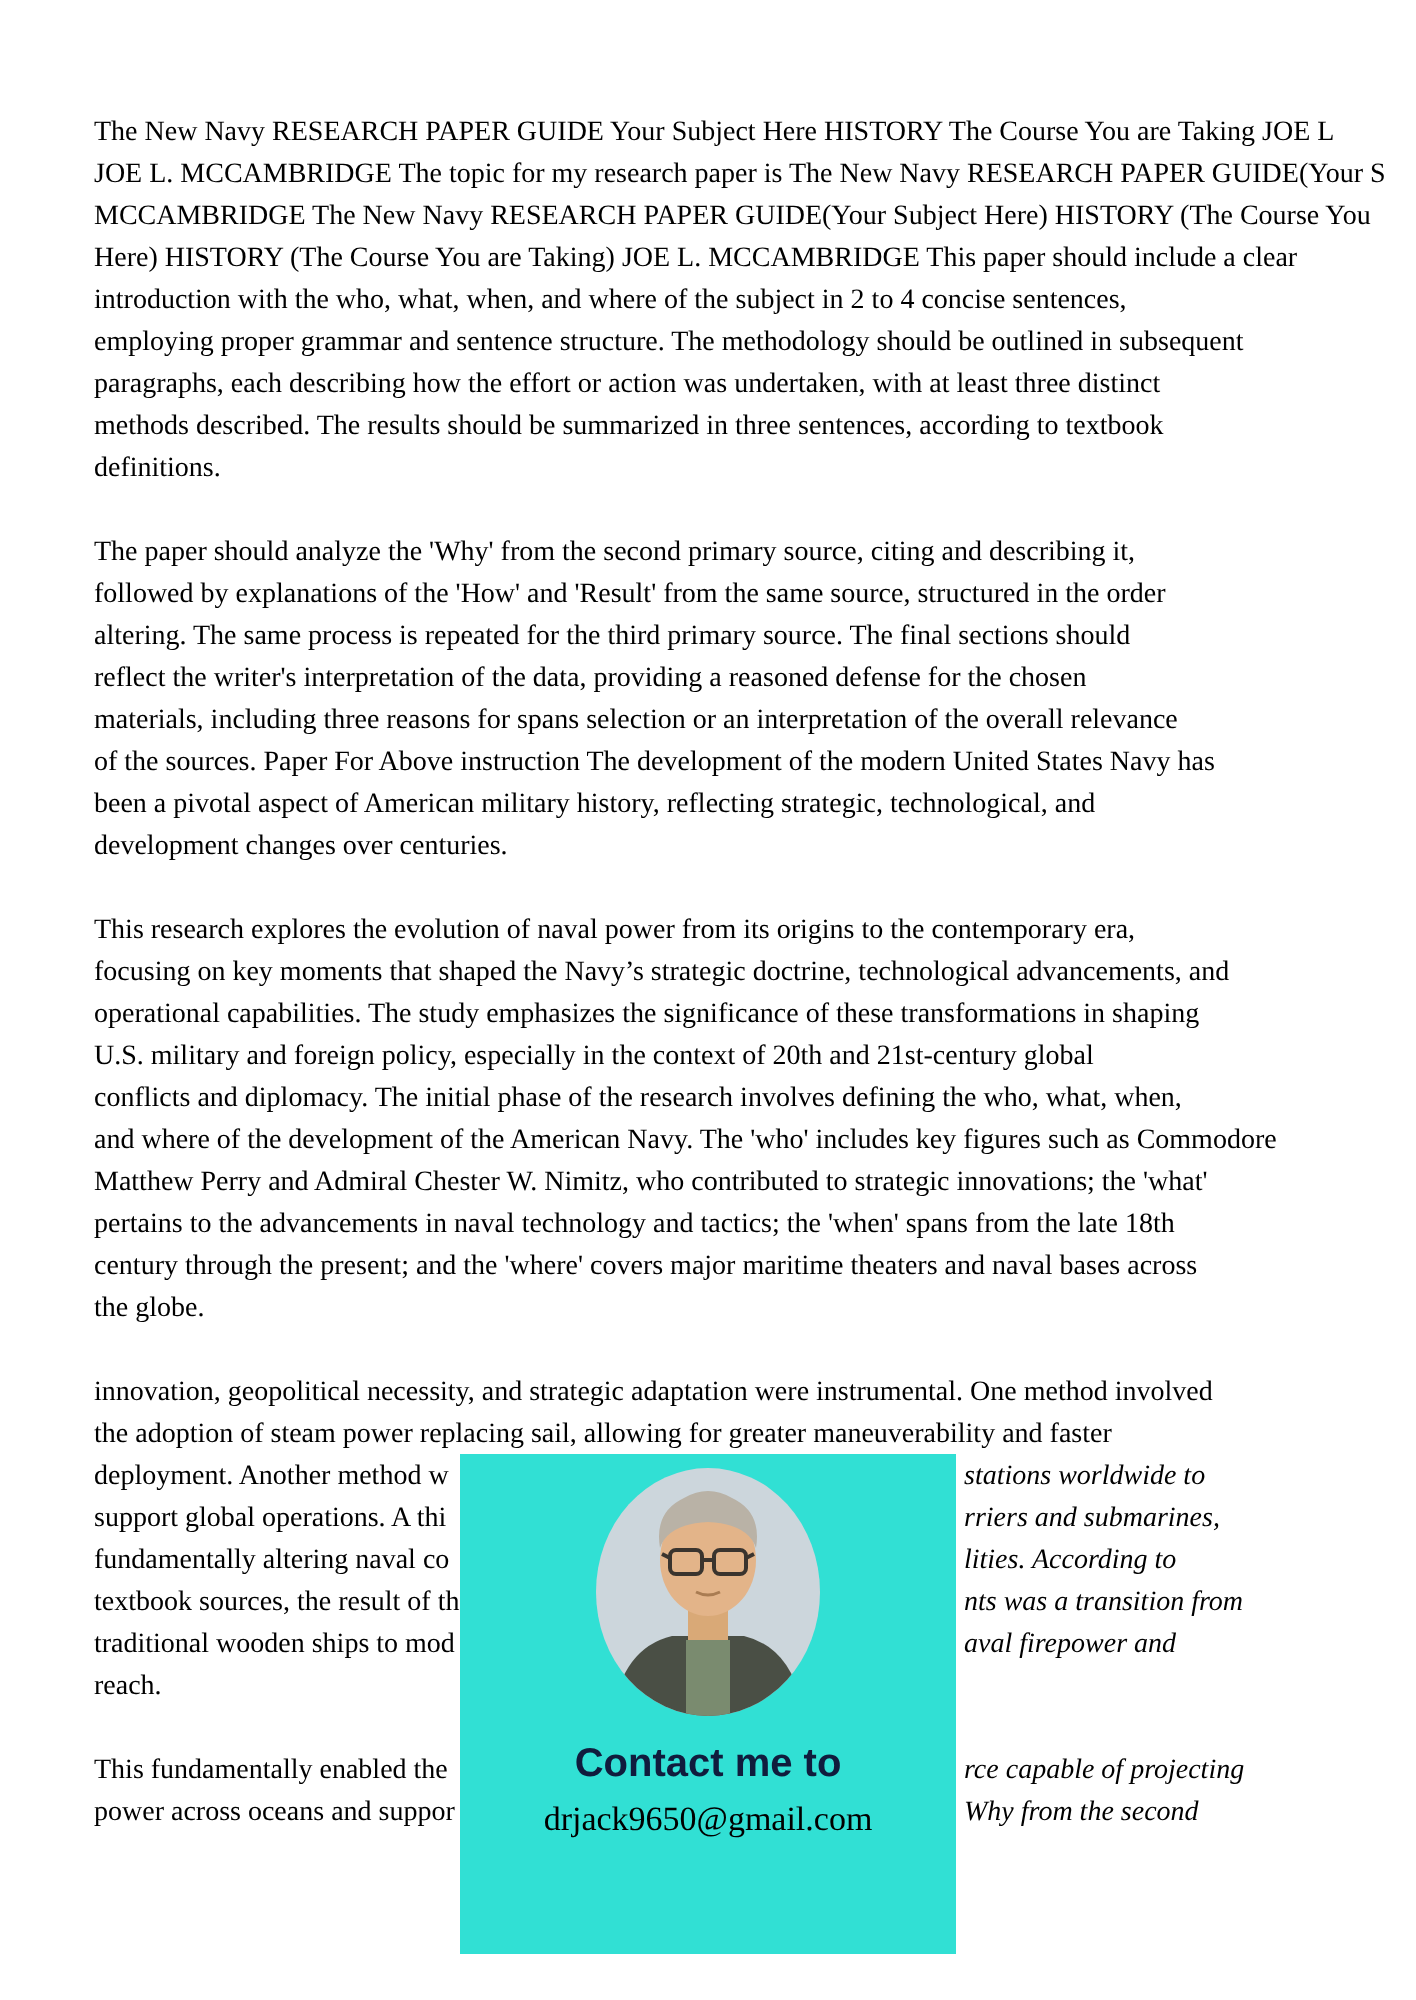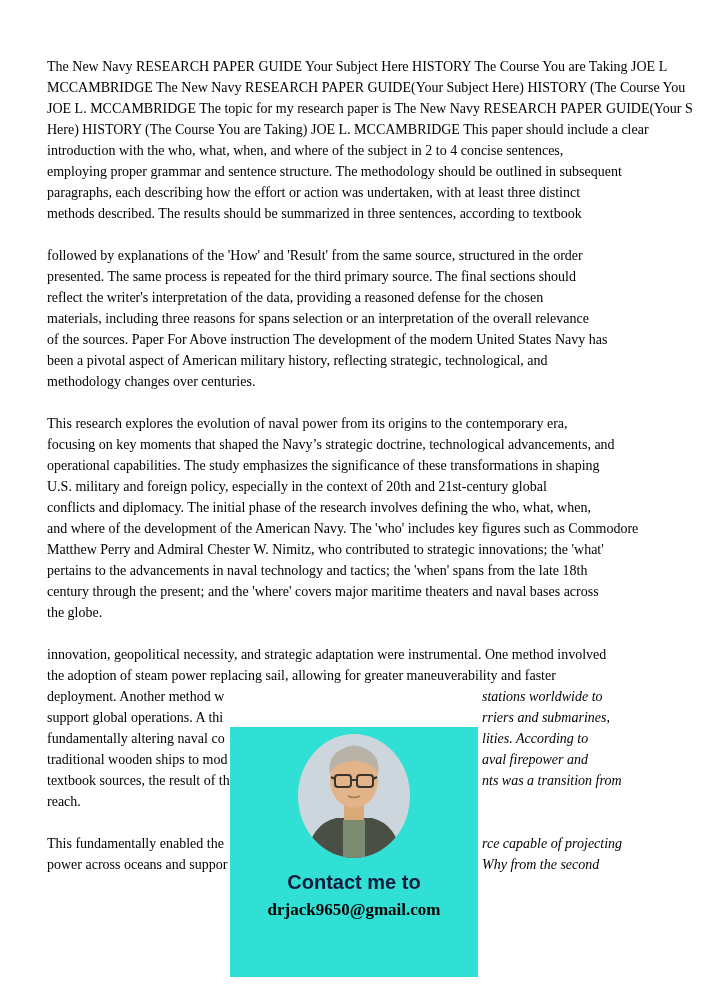--- a/index.html
+++ b/index.html
@@ -59,69 +59,71 @@
   .contact-line {
     font-size: 20px;
     font-weight: bold;
     line-height: 28px;
     color: #101C3D;
   }
   .email {
     margin-top: 4px;
     font-family: "Liberation Serif", serif;
     font-size: 17px;
-    font-weight: bold;
+    font-weight: normal;
     color: #000000;
   }
 </style>
 </head>
 <body>
 
 <div class="page">
 
   <div class="doc-text" id="doc">
       <div class="para">
         <div class="line">The New Navy RESEARCH PAPER GUIDE Your Subject Here HISTORY The Course You are Taking JOE L</div>
+        <div class="line">JOE L. MCCAMBRIDGE The topic for my research paper is The New Navy RESEARCH PAPER GUIDE(Your S</div>
         <div class="line">MCCAMBRIDGE The New Navy RESEARCH PAPER GUIDE(Your Subject Here) HISTORY (The Course You</div>
-        <div class="line">JOE L. MCCAMBRIDGE The topic for my research paper is The New Navy RESEARCH PAPER GUIDE(Your S</div>
         <div class="line">Here) HISTORY (The Course You are Taking) JOE L. MCCAMBRIDGE This paper should include a clear</div>
         <div class="line">introduction with the who, what, when, and where of the subject in 2 to 4 concise sentences,</div>
         <div class="line">employing proper grammar and sentence structure. The methodology should be outlined in subsequent</div>
         <div class="line">paragraphs, each describing how the effort or action was undertaken, with at least three distinct</div>
         <div class="line">methods described. The results should be summarized in three sentences, according to textbook</div>
+        <div class="line">definitions.</div>
       </div>
       <div class="para">
+        <div class="line">The paper should analyze the 'Why' from the second primary source, citing and describing it,</div>
         <div class="line">followed by explanations of the 'How' and 'Result' from the same source, structured in the order</div>
-        <div class="line">presented. The same process is repeated for the third primary source. The final sections should</div>
+        <div class="line">altering. The same process is repeated for the third primary source. The final sections should</div>
         <div class="line">reflect the writer's interpretation of the data, providing a reasoned defense for the chosen</div>
         <div class="line">materials, including three reasons for spans selection or an interpretation of the overall relevance</div>
         <div class="line">of the sources. Paper For Above instruction The development of the modern United States Navy has</div>
         <div class="line">been a pivotal aspect of American military history, reflecting strategic, technological, and</div>
-        <div class="line">methodology changes over centuries.</div>
+        <div class="line">development changes over centuries.</div>
       </div>
       <div class="para">
         <div class="line">This research explores the evolution of naval power from its origins to the contemporary era,</div>
         <div class="line">focusing on key moments that shaped the Navy’s strategic doctrine, technological advancements, and</div>
         <div class="line">operational capabilities. The study emphasizes the significance of these transformations in shaping</div>
         <div class="line">U.S. military and foreign policy, especially in the context of 20th and 21st-century global</div>
         <div class="line">conflicts and diplomacy. The initial phase of the research involves defining the who, what, when,</div>
         <div class="line">and where of the development of the American Navy. The 'who' includes key figures such as Commodore</div>
         <div class="line">Matthew Perry and Admiral Chester W. Nimitz, who contributed to strategic innovations; the 'what'</div>
         <div class="line">pertains to the advancements in naval technology and tactics; the 'when' spans from the late 18th</div>
         <div class="line">century through the present; and the 'where' covers major maritime theaters and naval bases across</div>
         <div class="line">the globe.</div>
       </div>
       <div class="para">
         <div class="line">innovation, geopolitical necessity, and strategic adaptation were instrumental. One method involved</div>
         <div class="line">the adoption of steam power replacing sail, allowing for greater maneuverability and faster</div>
         <div class="line"><span class="frag-left">deployment. Another method w</span><span class="frag-right">stations worldwide to</span></div>
         <div class="line"><span class="frag-left">support global operations. A thi</span><span class="frag-right">rriers and submarines,</span></div>
         <div class="line"><span class="frag-left">fundamentally altering naval co</span><span class="frag-right">lities. According to</span></div>
+        <div class="line"><span class="frag-left">textbook sources, the result of th</span><span class="frag-right">nts was a transition from</span></div>
         <div class="line"><span class="frag-left">traditional wooden ships to mod</span><span class="frag-right">aval firepower and</span></div>
-        <div class="line"><span class="frag-left">textbook sources, the result of th</span><span class="frag-right">nts was a transition from</span></div>
         <div class="line">reach.</div>
       </div>
       <div class="para">
         <div class="line"><span class="frag-left">This fundamentally enabled the</span><span class="frag-right">rce capable of projecting</span></div>
         <div class="line"><span class="frag-left">power across oceans and suppor</span><span class="frag-right">Why from the second</span></div>
       </div>
     </div>
 
   <div class="overlay" style="background: rgb(49, 224, 212);">
     <div class="photo">

